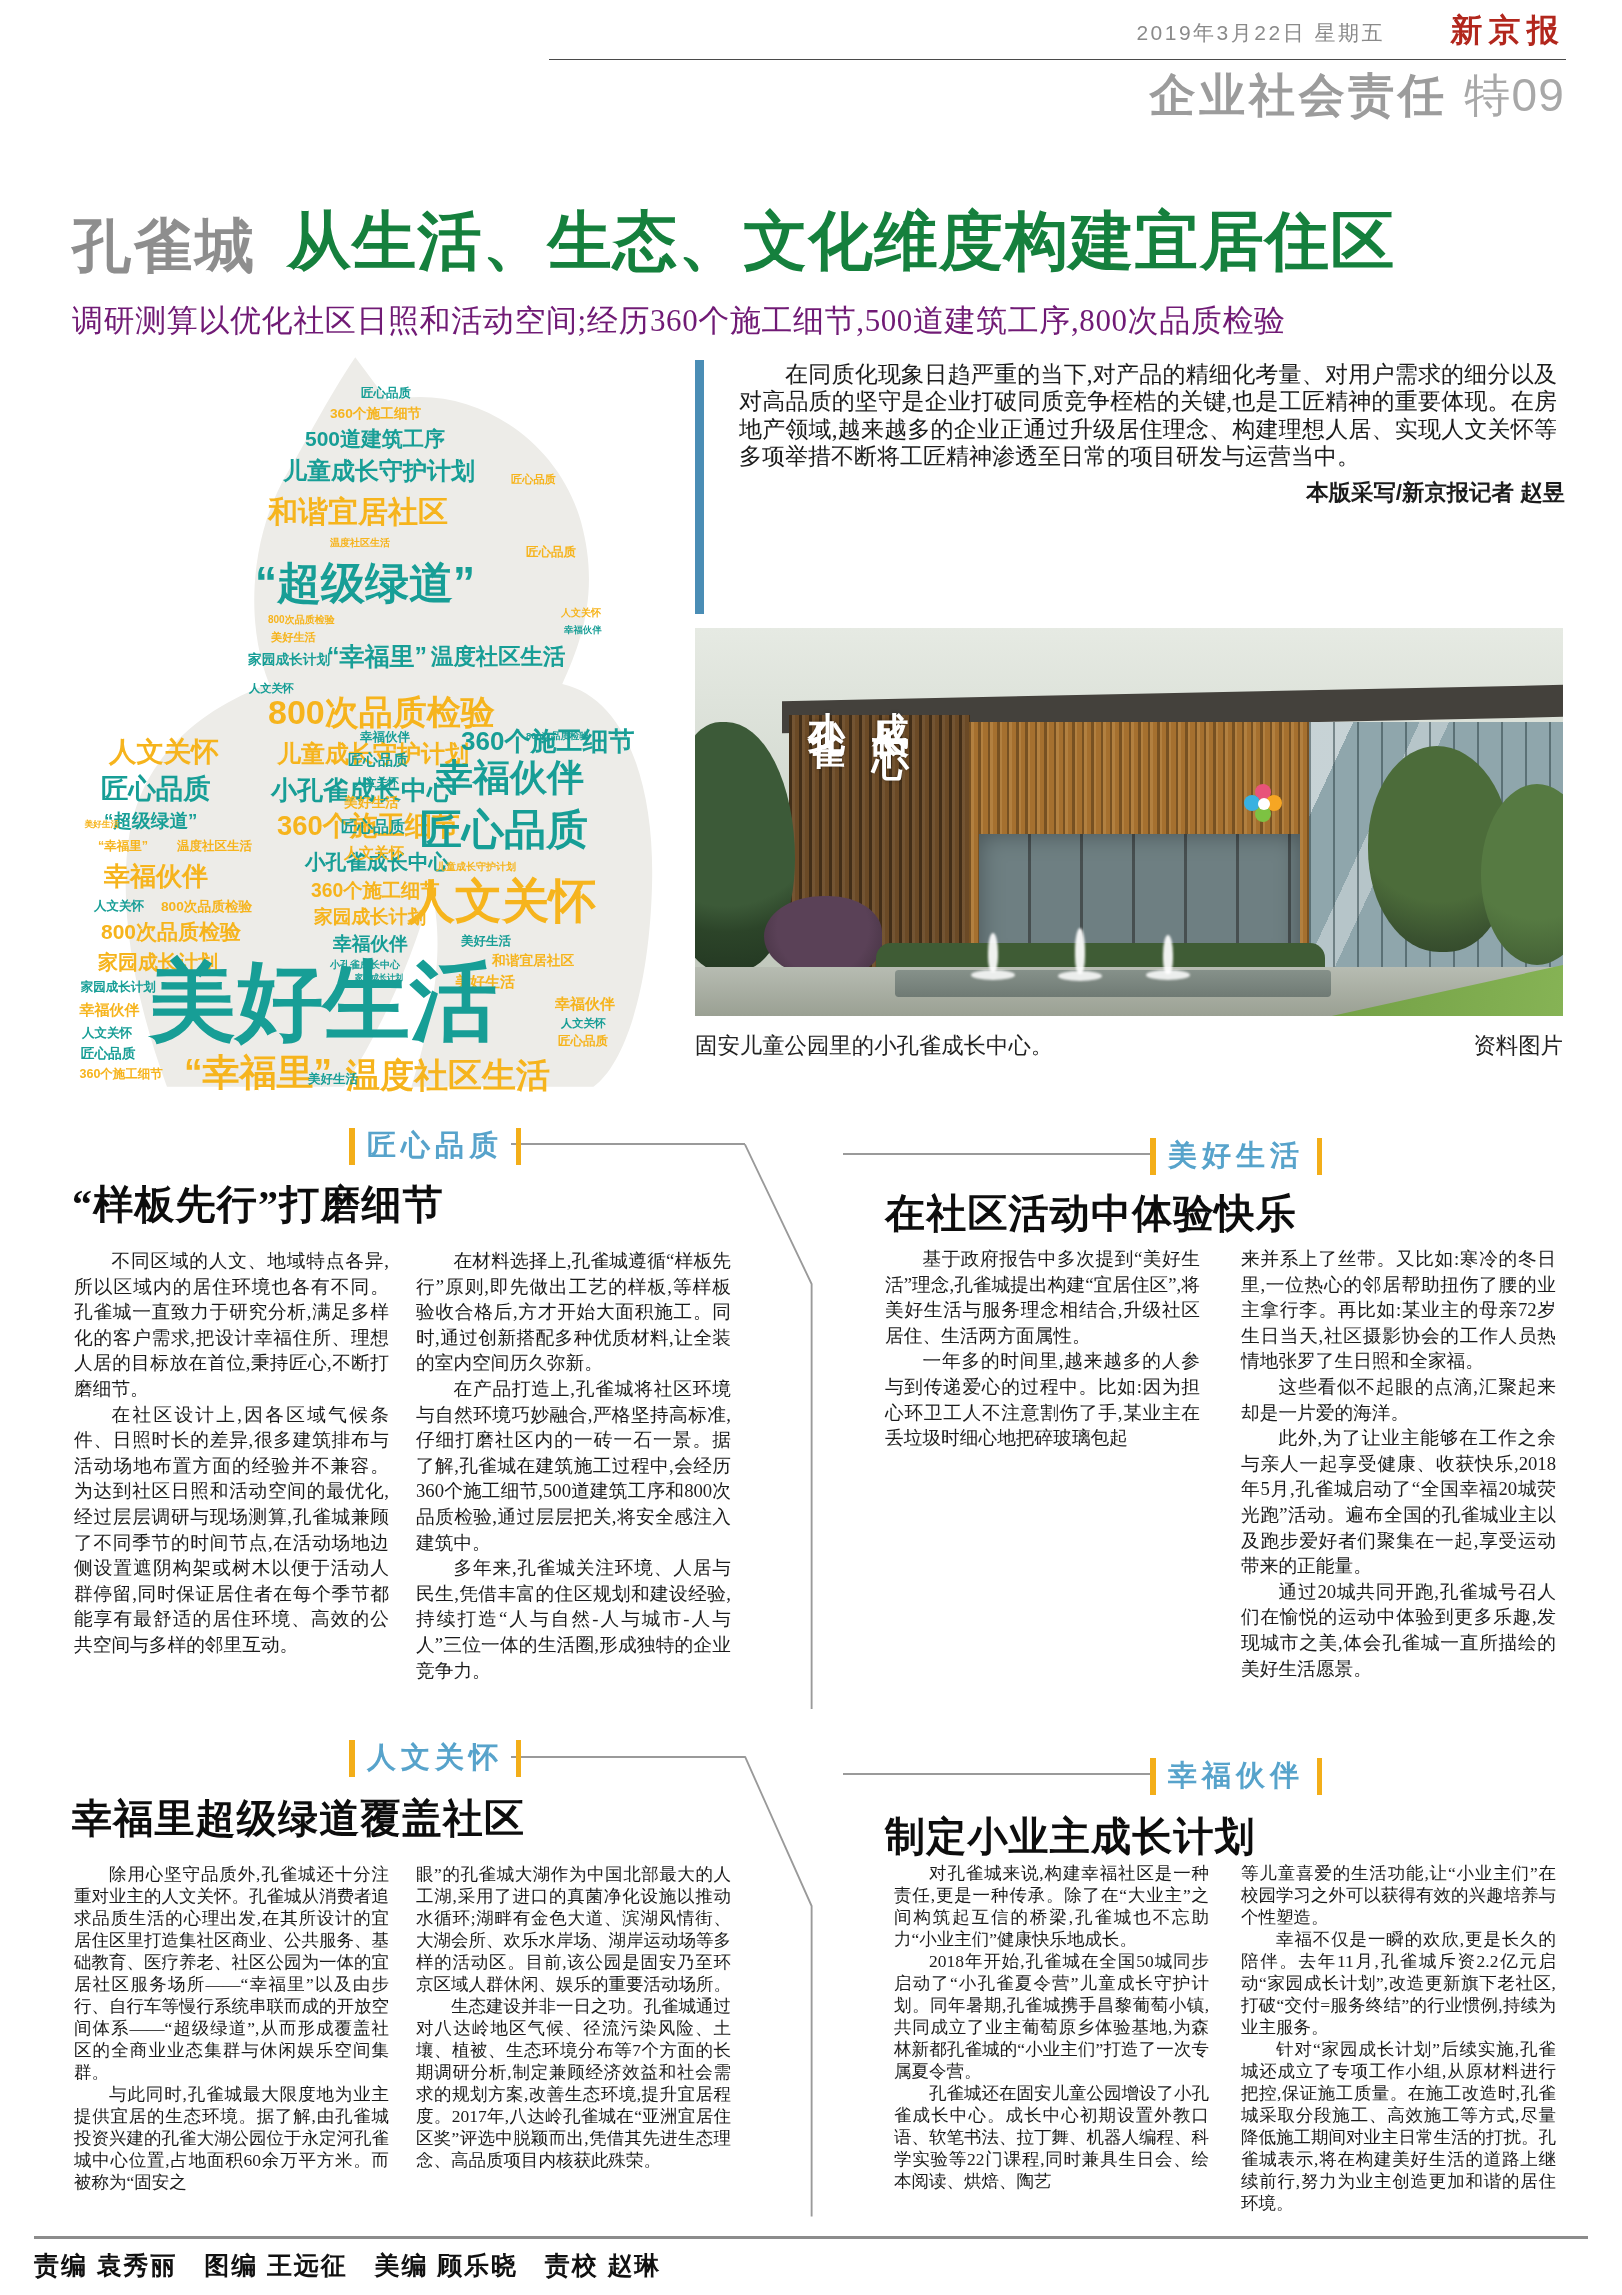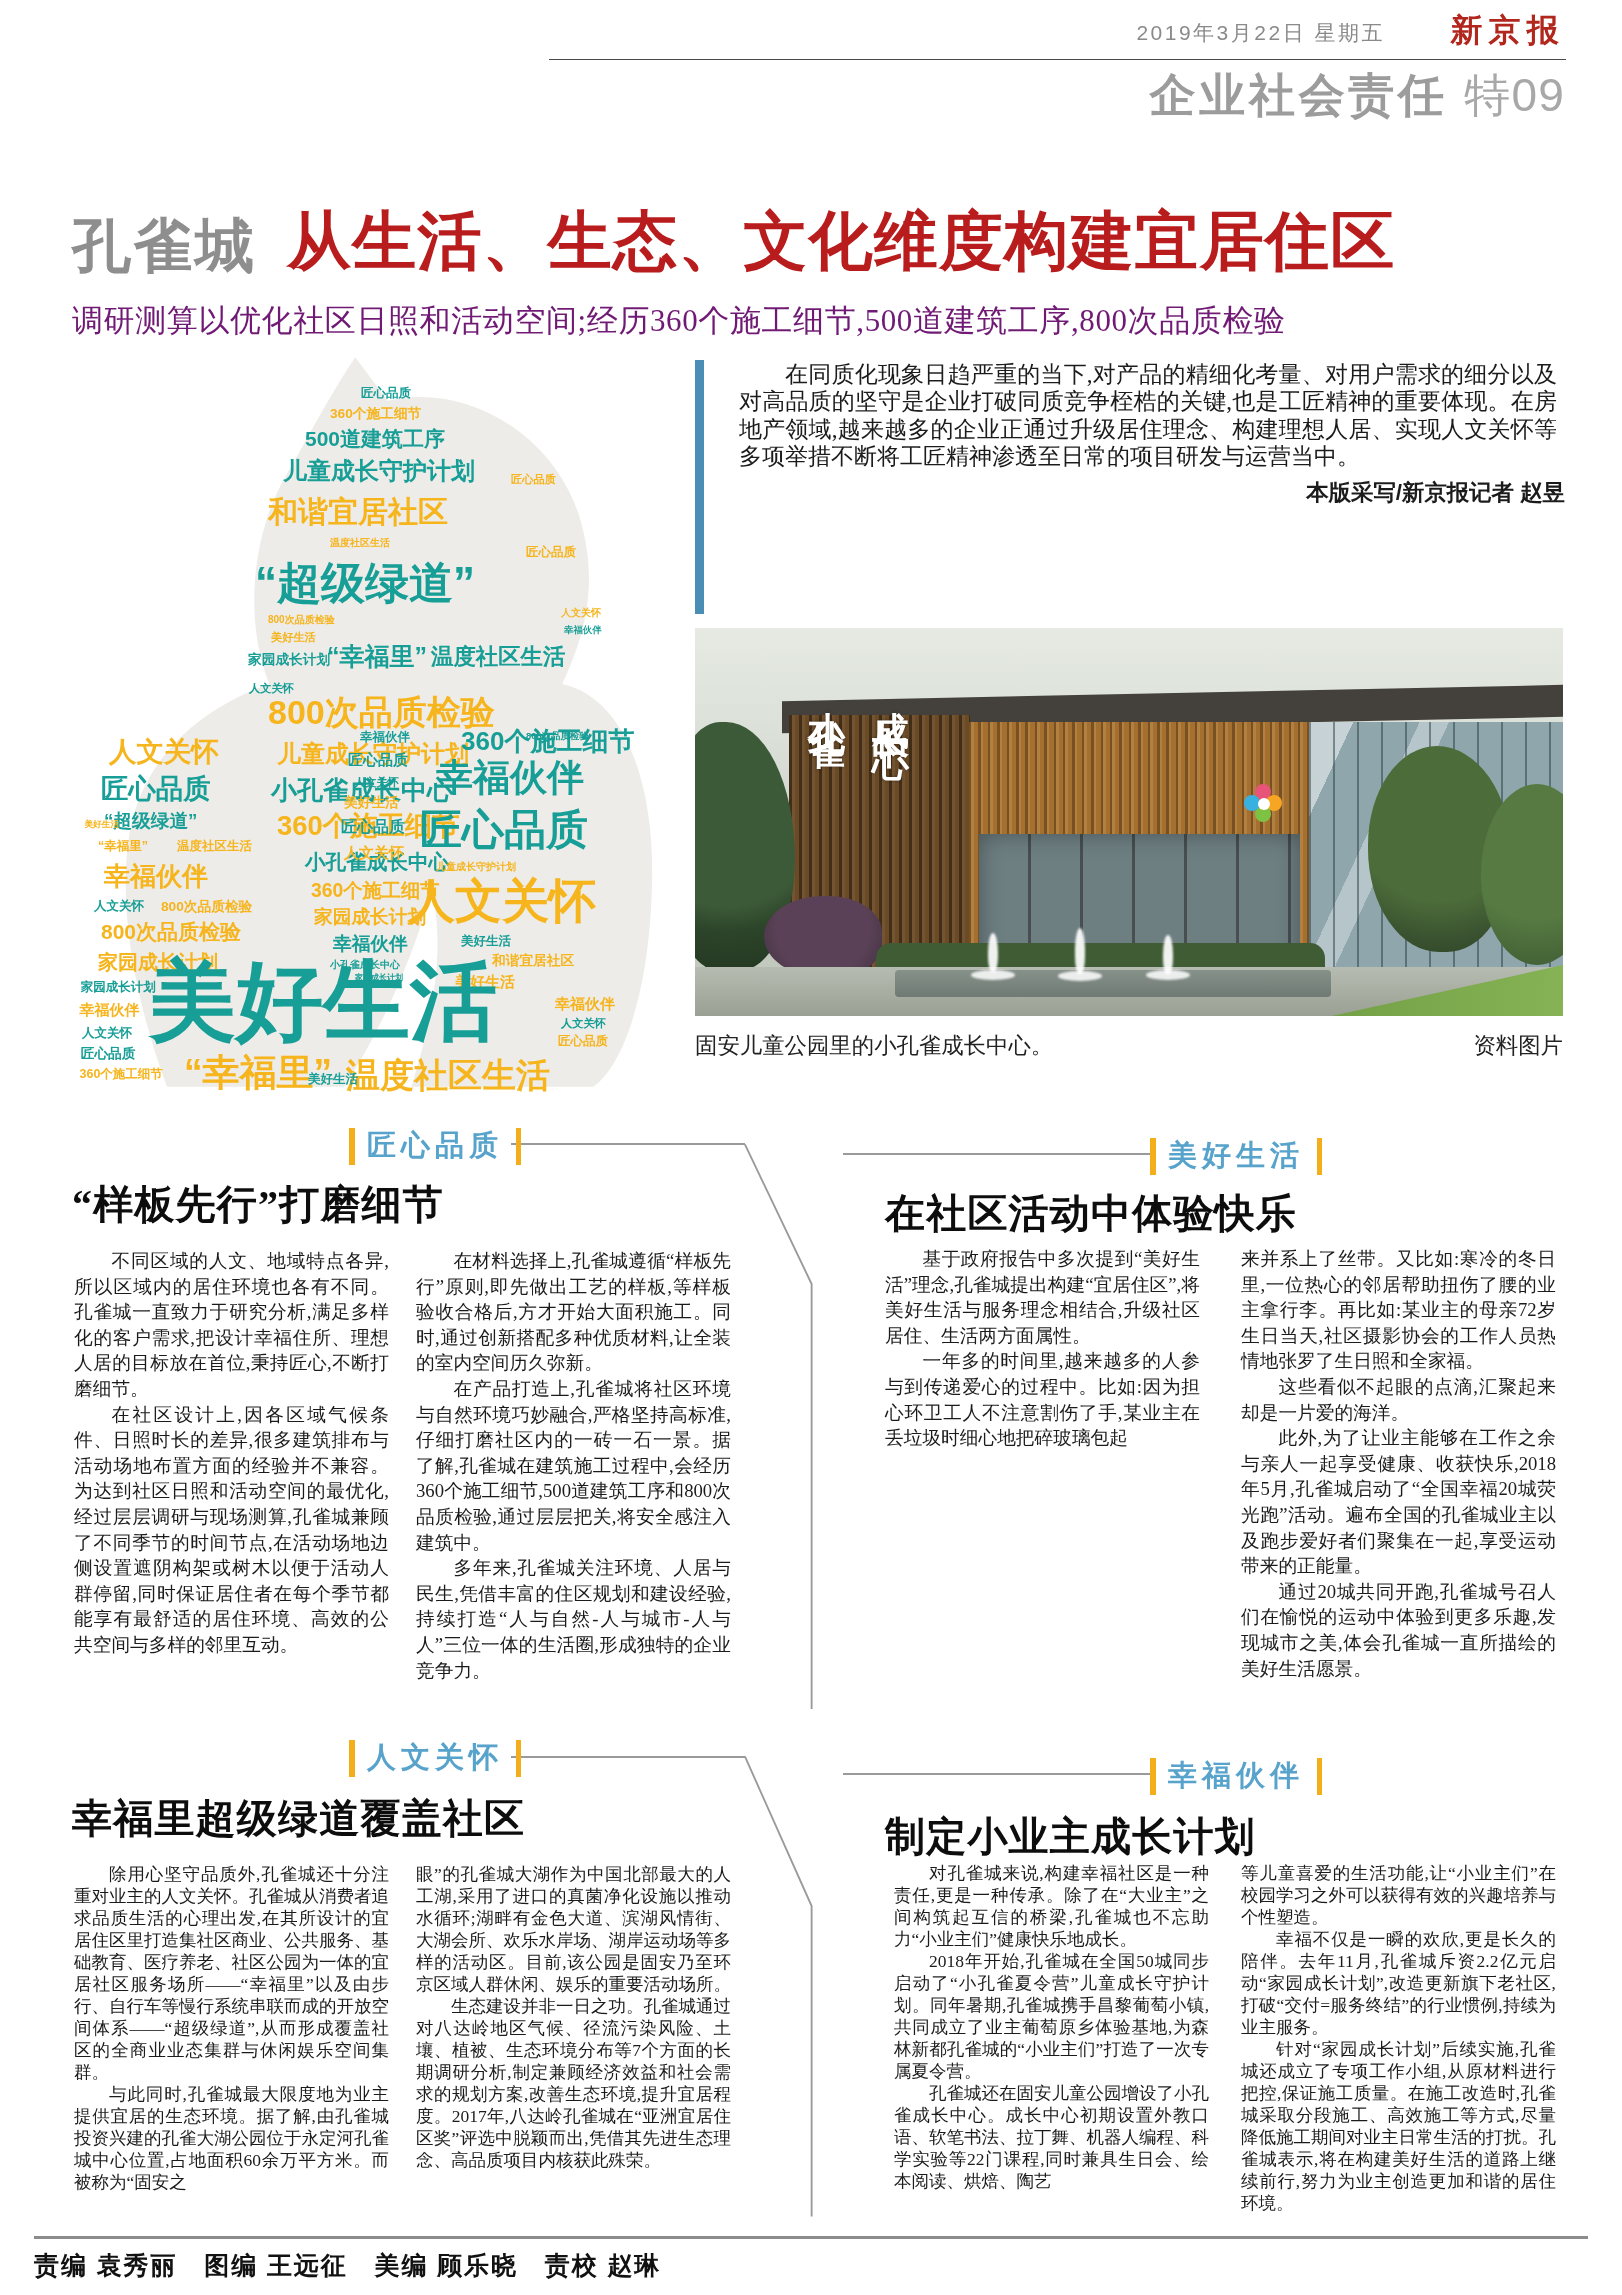--- a/index.html
+++ b/index.html
@@ -8,21 +8,21 @@
   .abs{position:absolute;}
   .hei{font-family:"Liberation Sans","DejaVu Sans",sans-serif;}
   
   .date-line{top:18.7px;right:237px;font-size:21px;color:#8a8a8a;letter-spacing:2.5px;}
   .masthead{top:8.7px;right:57px;font-size:32px;font-weight:700;color:#b2271d;letter-spacing:6.2px;}
   .header-rule{top:59px;left:549px;width:1017px;height:1.2px;background:#4a4a4a;}
   .section-title{top:65px;right:57px;font-size:46px;font-weight:700;color:#9c9c9c;letter-spacing:3.7px;}
   .page-no{font-weight:500;color:#a8a8a8;letter-spacing:1.2px;}
   
   .kicker{left:72px;top:207px;font-size:59px;font-weight:700;color:#8e8e8e;letter-spacing:2.5px;}
-  .main-title{left:287px;top:198px;font-size:64px;font-weight:700;color:#b91c1c;letter-spacing:1.2px;}
+  .main-title{left:287px;top:198px;font-size:64px;font-weight:700;color:#15803d;letter-spacing:1.2px;}
   .sub-title{left:72px;top:300px;font-size:31px;color:#701a75;letter-spacing:0.6px;}
   
   .wordcloud{left:62px;top:346px;width:599px;height:742px;}
   .wc-word{position:absolute;font-family:"Liberation Sans","DejaVu Sans",sans-serif;font-weight:600;white-space:nowrap;line-height:1;}
   
   .intro-bar{left:695px;top:360px;width:8.7px;height:254px;background:#4a8db5;}
   .intro-text{left:731px;top:353px;width:834px;font-size:23px;line-height:27.4px;text-align:justify;}
   .intro-text p{margin:8px;text-indent:2em;}
   .byline{margin-top:1px;text-align:right;font-weight:700;font-family:"Liberation Sans","DejaVu Sans",sans-serif;font-size:22.4px;}
   

